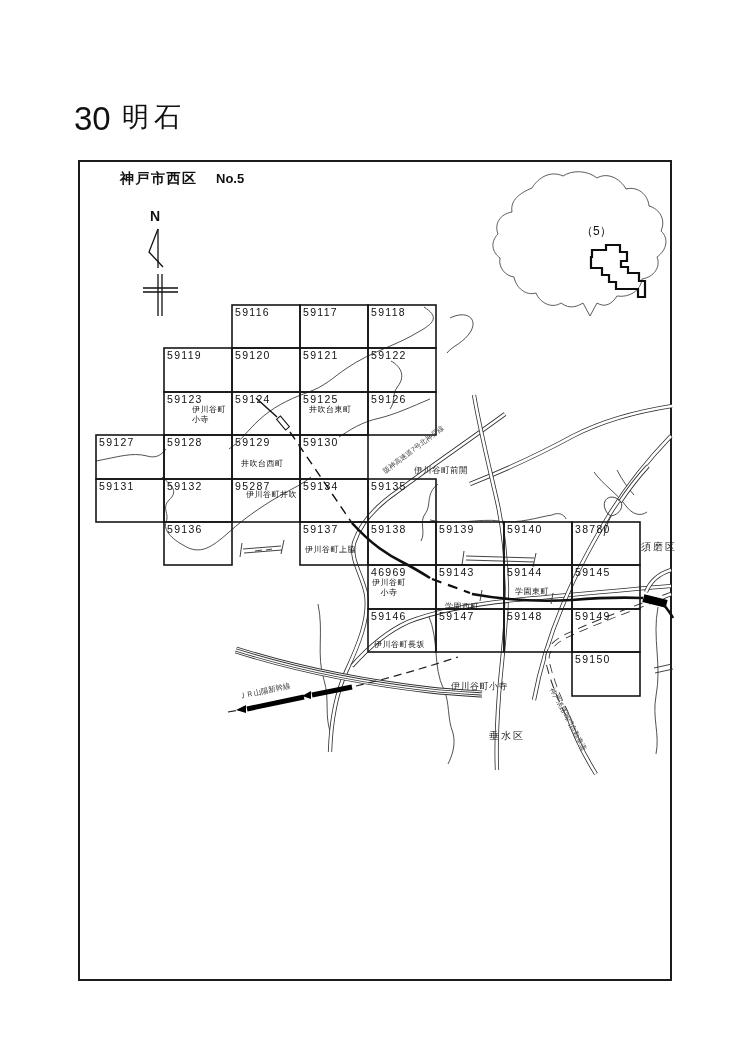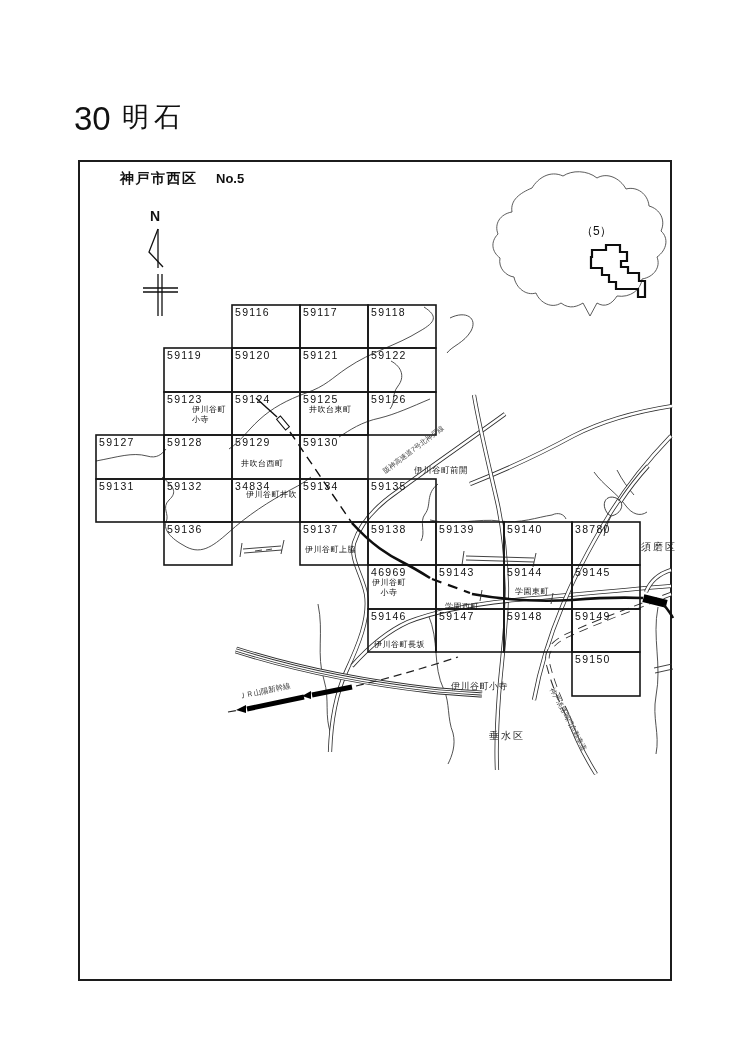--- a/index.html
+++ b/index.html
@@ -242,21 +242,21 @@
   <div class="cell" style="left:300px;top:435px;width:68px;height:44px">
       <span class="num">59130</span>
     </div>
   <div class="cell" style="left:96px;top:479px;width:68px;height:43px">
       <span class="num">59131</span>
     </div>
   <div class="cell" style="left:164px;top:479px;width:68px;height:43px">
       <span class="num">59132</span>
     </div>
   <div class="cell" style="left:232px;top:479px;width:68px;height:43px">
-      <span class="num">34834</span>
+      <span class="num">95287</span>
       <span class="cname" style="left:14px;top:11px">伊川谷町井吹</span>
     </div>
   <div class="cell" style="left:300px;top:479px;width:68px;height:43px">
       <span class="num">59134</span>
     </div>
   <div class="cell" style="left:368px;top:479px;width:68px;height:43px">
       <span class="num">59135</span>
     </div>
   <div class="cell" style="left:164px;top:522px;width:68px;height:43px">
       <span class="num">59136</span>

